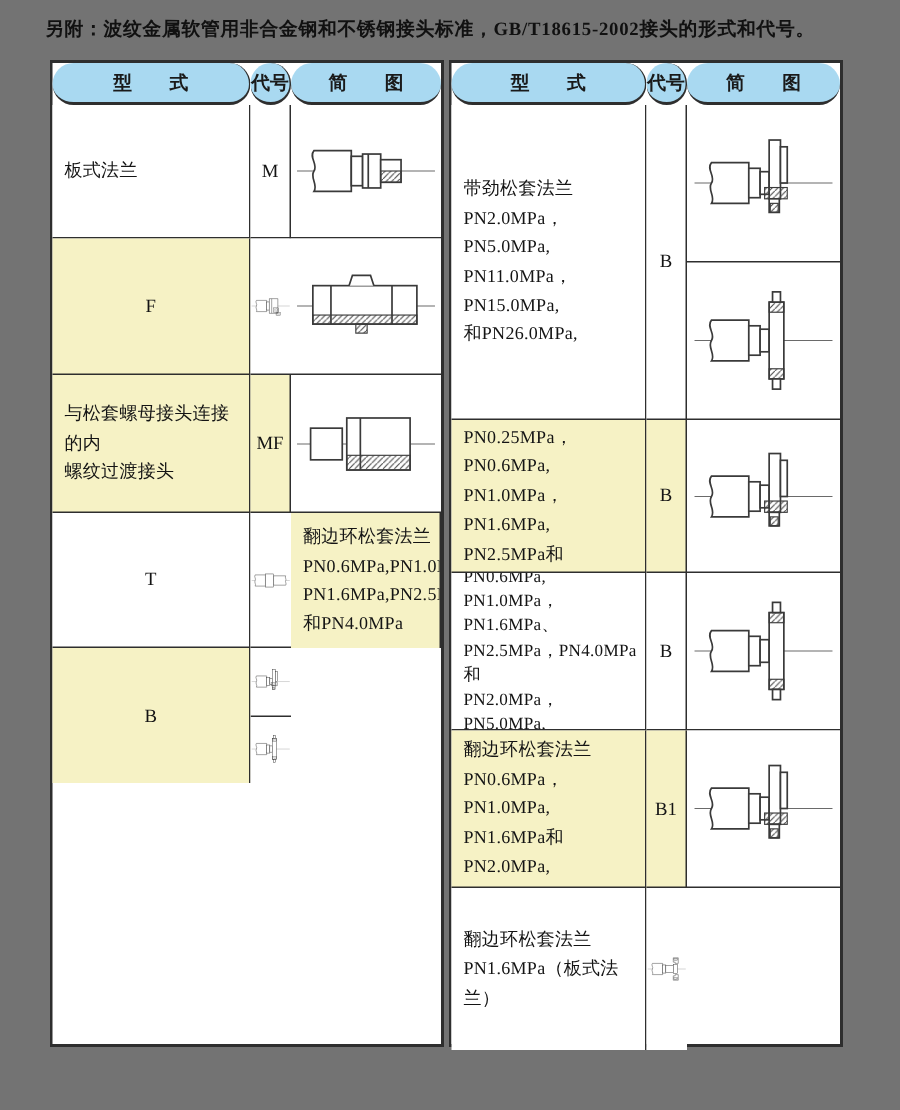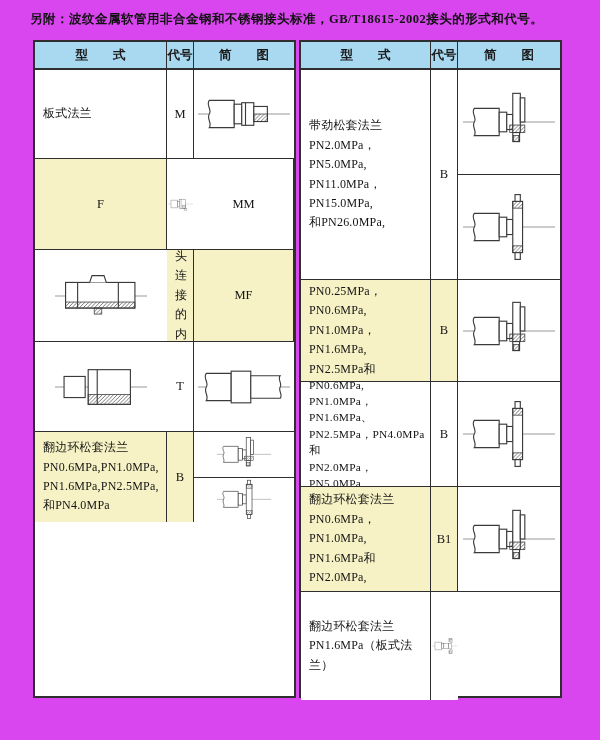--- a/index.html
+++ b/index.html
@@ -1,31 +1,31 @@
 <!DOCTYPE html>
 <html style="--hl: #f6f2c5; --hdr: #a9d9f1; --ln: #2e2e2e;"><head>
 <meta charset="utf-8">
 <style>
   :root{
     --hl:#f6f2c5; --hdr:#a9d9f1; --ln:#2e2e2e;
   }
   *{box-sizing:border-box;margin:0;padding:0;}
   html,body{width:600px;height:740px;background:#ffffff;overflow:hidden;
     font-family:"Liberation Serif","DejaVu Serif",serif;}
-  .page{position:relative;width:600px;height:740px;background:#d946ef;}
+  .page{position:relative;width:600px;height:740px;background:#737373;}
   .title{position:absolute;left:30px;top:11px;width:560px;
     font-size:12.5px;font-weight:bold;color:#111;letter-spacing:0.5px;}
   .tables{position:absolute;left:33px;top:40px;width:529px;height:658px;
     display:flex;gap:3px;}
   .half{border:2px solid var(--ln);background:#fff;display:grid;flex:0 0 263px;}
   #left-half{grid-template-columns:132px 27px 1fr;}
   #right-half{grid-template-columns:130px 27px 1fr;}
   .c-head{background:var(--hdr);border-bottom:2px solid var(--ln);
     display:flex;align-items:center;justify-content:center;
-    font-size:12.5px;font-weight:bold;color:#1a1a1a;white-space:pre;}
+    font-size:12.5px;font-weight:bold;color:#1a1a1a;white-space:pre;border-radius:14px;}
   .c-type-h,.c-code-h{border-right:1.5px solid var(--ln);}
   .c-type{border-right:1.5px solid var(--ln);border-bottom:1.5px solid var(--ln);
     display:flex;align-items:center;padding:4px 3px 4px 8px;background:#fff;overflow:hidden;}
   .c-code{border-right:1.5px solid var(--ln);border-bottom:1.5px solid var(--ln);
     display:flex;align-items:center;justify-content:center;background:#fff;}
   .c-diag{border-bottom:1.5px solid var(--ln);background:#fff;
     display:flex;flex-direction:column;overflow:hidden;}
   .nb{border-bottom:none;}
   .hl{background:var(--hl);}
   .type-text{font-size:12px;line-height:1.62;color:#141414;white-space:pre-line;
@@ -87,23 +87,20 @@
               <line class="cl" x1="4" y1="48" x2="126" y2="48"></line>
               <path class="s" d="M52,30 H19 C14,36 23,42 19,48 C15,54 23,60 19,66 H52 V30 Z"></path>
               <rect class="s" x="52" y="35" width="10" height="26"></rect>
               <rect class="s" x="60" y="25" width="28" height="46"></rect>
               <line class="s" x1="68" y1="25" x2="68" y2="71"></line>
               <rect x="74" y="54" width="16" height="14" fill="url(#p2)" stroke="#3a3a3a"></rect>
               <rect x="82" y="68" width="14" height="10" fill="url(#p2)" stroke="#3a3a3a"></rect>
             </svg>
           </div>
         </div>
-        <div class="c-code">
-          <div class="code-text">MM</div>
-        </div>
         <div class="c-diag">
           <div class="diag-wrap">
             <svg viewBox="0 0 130 96" class="dsvg" aria-hidden="true">
               <defs>
                 <pattern id="p3" width="5" height="5" patternUnits="userSpaceOnUse">
                   <path d="M0,5 L5,0" stroke="#4a4a4a" stroke-width="1"></path>
                 </pattern>
               </defs>
               <line class="cl" x1="4" y1="48" x2="126" y2="48"></line>
               <rect class="s" x="18" y="30" width="92" height="34"></rect>

